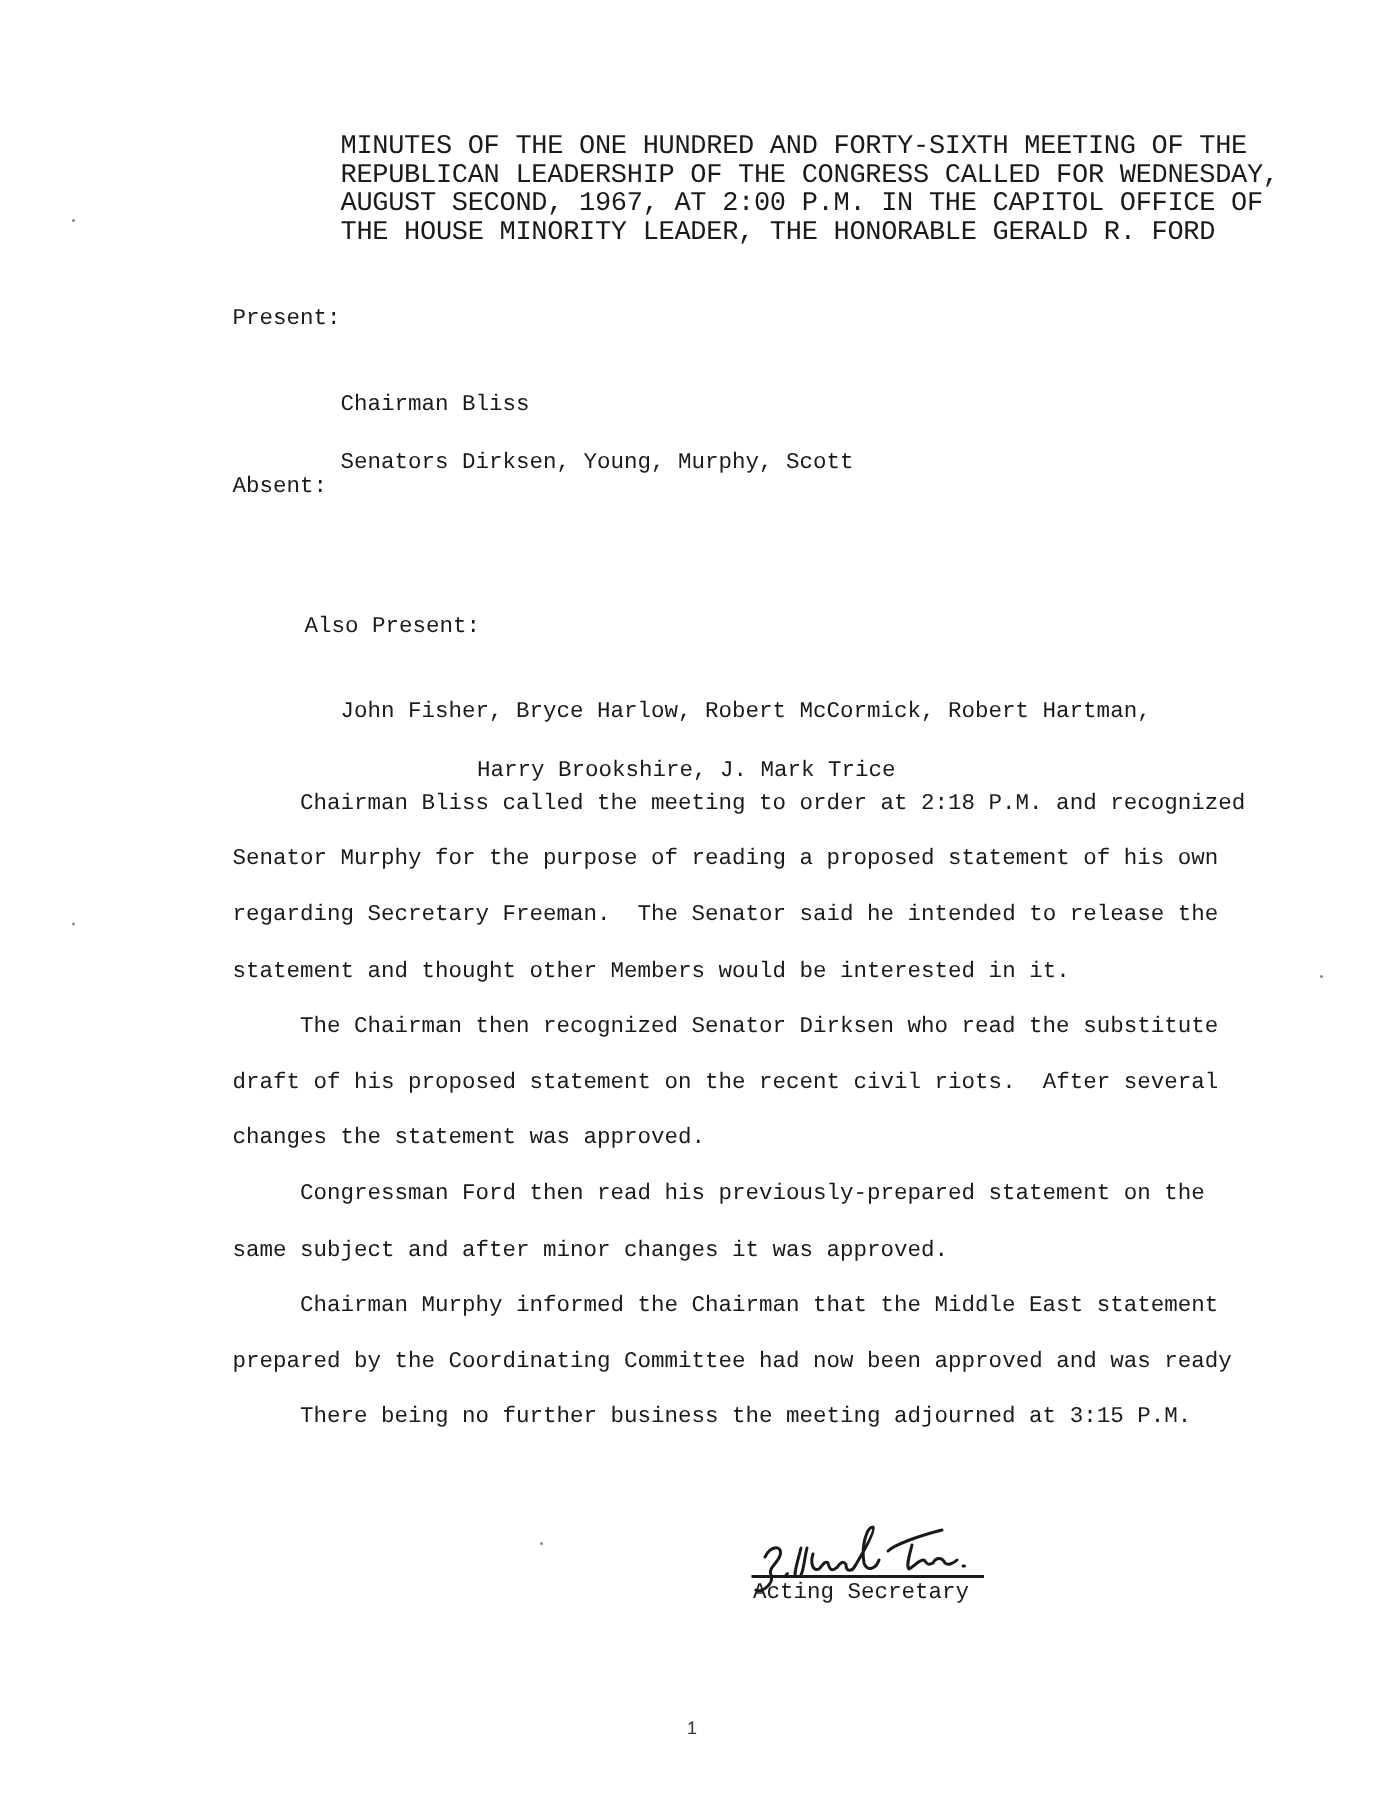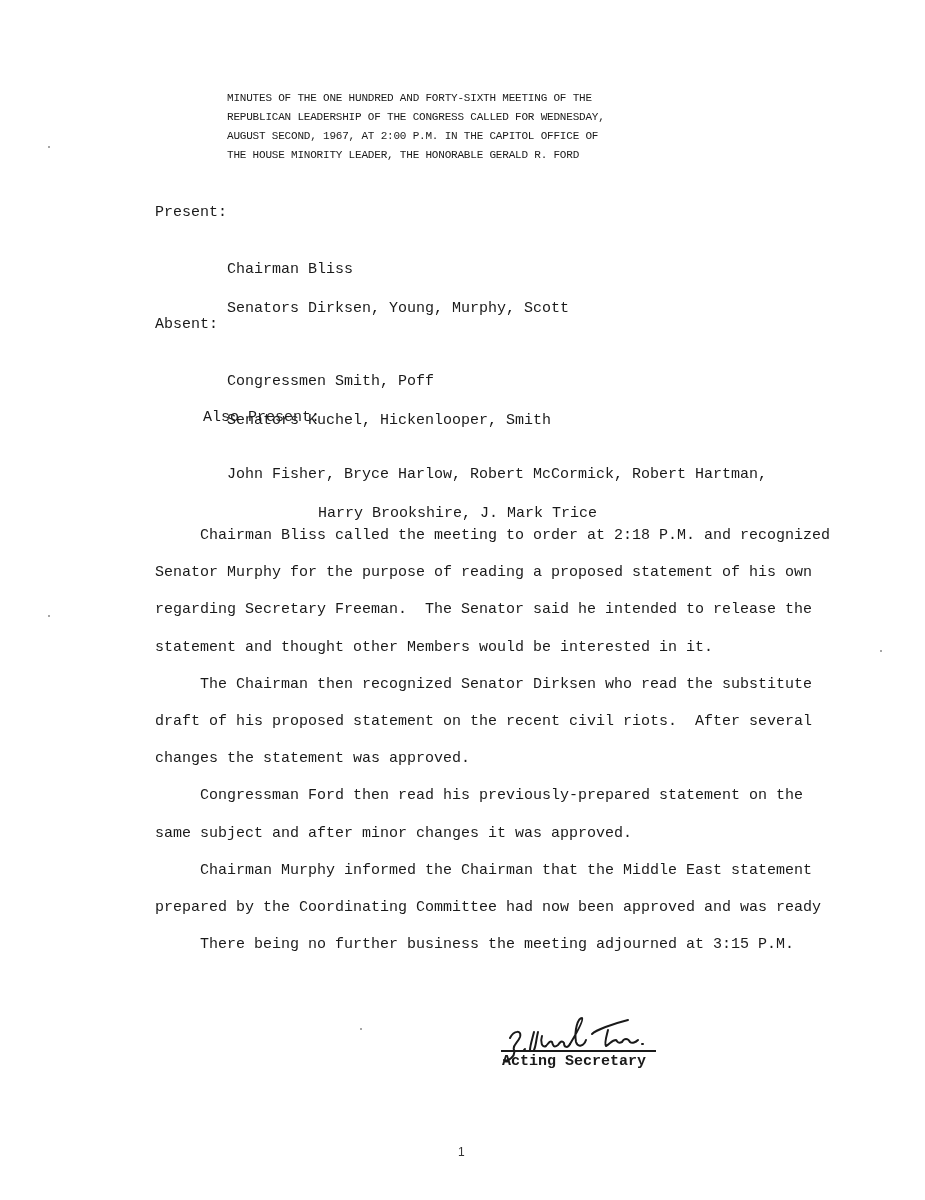--- a/index.html
+++ b/index.html
@@ -20,21 +20,21 @@
       position: absolute;
       left: 0; top: 0;
       width: 925px; height: 1200px;
     }
     .title-block {
       position: absolute;
       left: 227px;
       top: 89px;
       width: 560px;
       line-height: 19px;
-      font-size: 11px;
+      font-size: 18px;
       letter-spacing: -0.2px;
     }
     .title-line { display: block; white-space: pre; }
     .section-label {
       position: absolute;
       left: 155px;
       white-space: pre;
       line-height: 19px;
       text-align: center;
     }
@@ -67,21 +67,20 @@
       left: 1px; top: 40px;
       width: 155px; height: 2px;
       background: #1a1a1a;
     }
     .sig-caption {
       position: absolute;
       left: 2px;
       top: 42px;
       white-space: pre;
       line-height: 19px;
-      font-weight: bold;
     }
     .page-number {
       position: absolute;
       left: 458px;
       top: 1145px;
       font-size: 12px;
       font-family: "Liberation Sans", sans-serif;
       color: #333;
     }
     .speck {
@@ -103,24 +102,20 @@
     <span class="title-line">THE HOUSE MINORITY LEADER, THE HONORABLE GERALD R. FORD</span>
   </div>
 
   <div class="section-label" style="top:203px;">Present:</div>
   <div class="list-block" style="top:240px;">
     <span class="list-line">Chairman Bliss</span>
     <span class="list-line">Senators Dirksen, Young, Murphy, Scott</span>
   </div>
 
   <div class="section-label" style="top:315px;">Absent:</div>
-  <div class="list-block" style="top:352px;">
-    <span class="list-line">Congressmen Smith, Poff</span>
-    <span class="list-line">Senators Kuchel, Hickenlooper, Smith</span>
-  </div>
 
   <div class="section-label" style="top:408px;margin-left:48px;">Also Present:</div>
   <div class="list-block" style="top:445px;">
     <span class="list-line">John Fisher, Bryce Harlow, Robert McCormick, Robert Hartman,</span>
     <span class="list-line indent2">Harry Brookshire, J. Mark Trice</span>
   </div>
 
   <div class="body-block">
     <span class="para-line first">Chairman Bliss called the meeting to order at 2:18 P.M. and recognized</span>
     <span class="para-line">Senator Murphy for the purpose of reading a proposed statement of his own</span>

